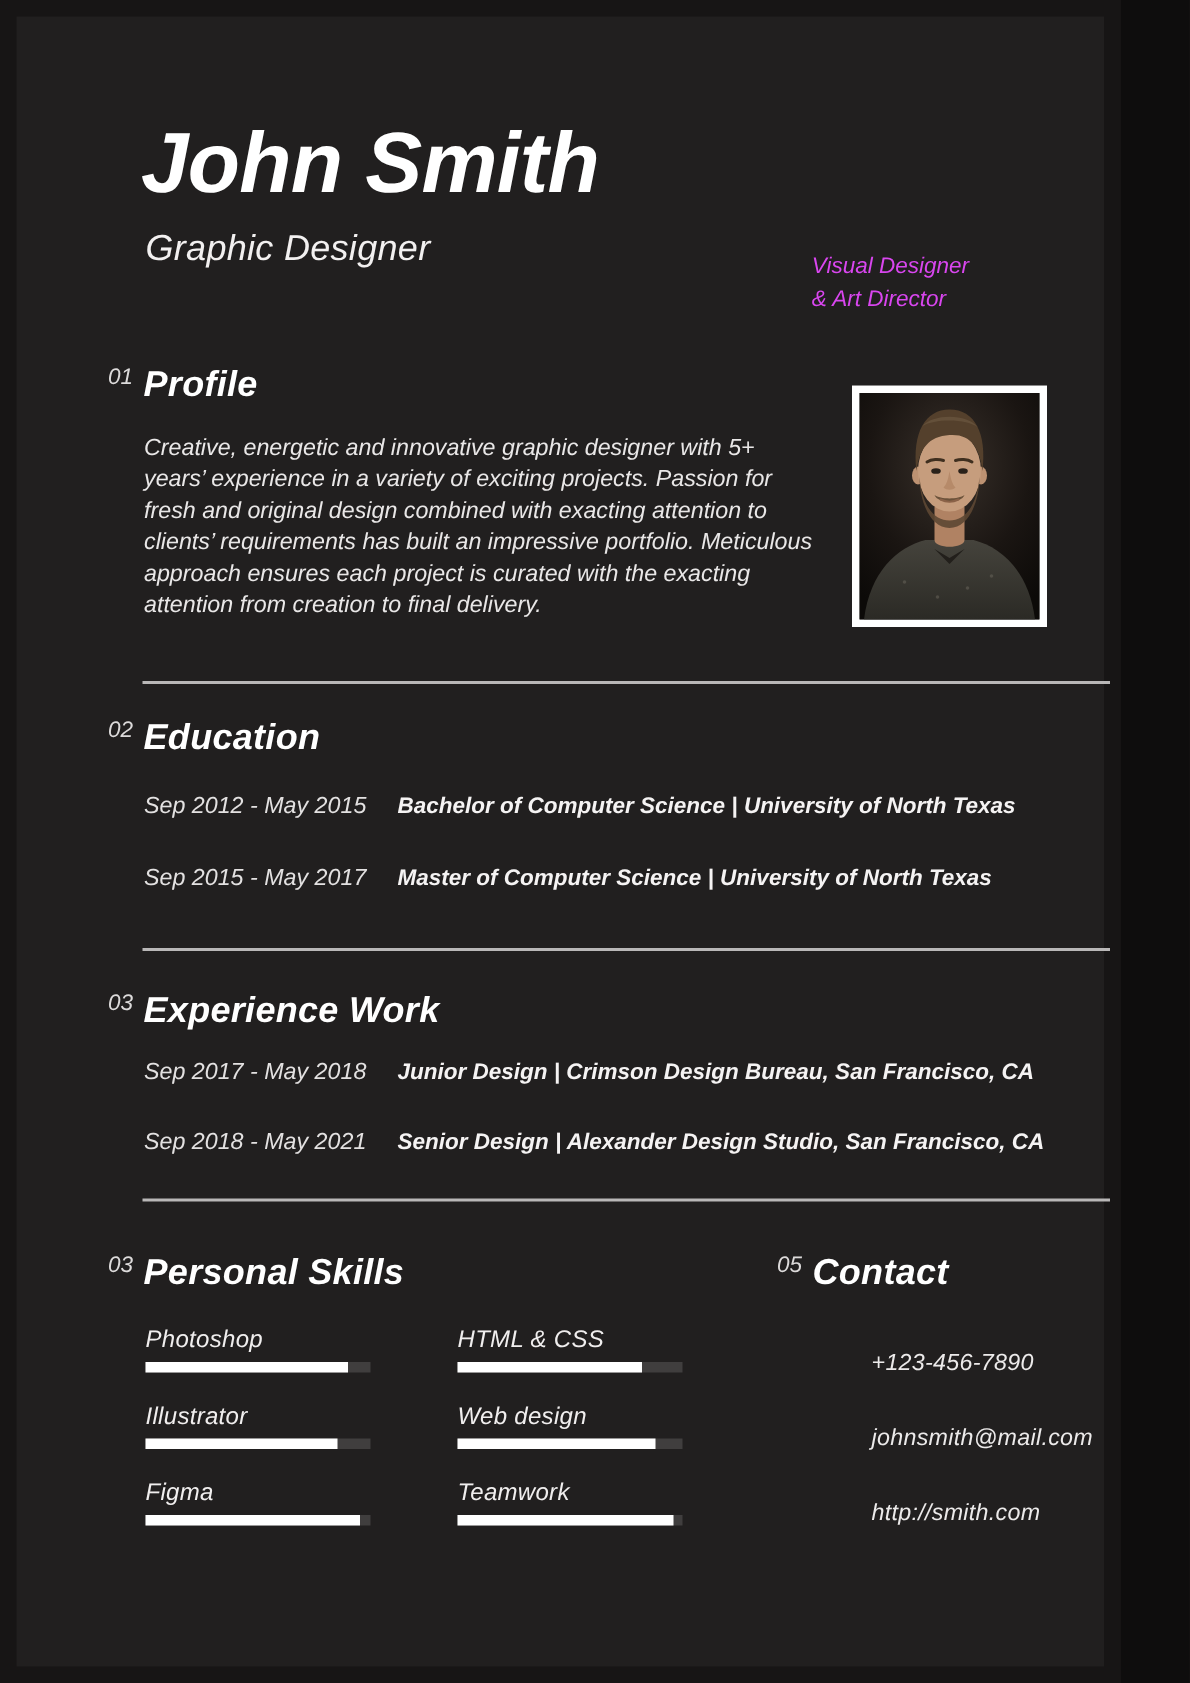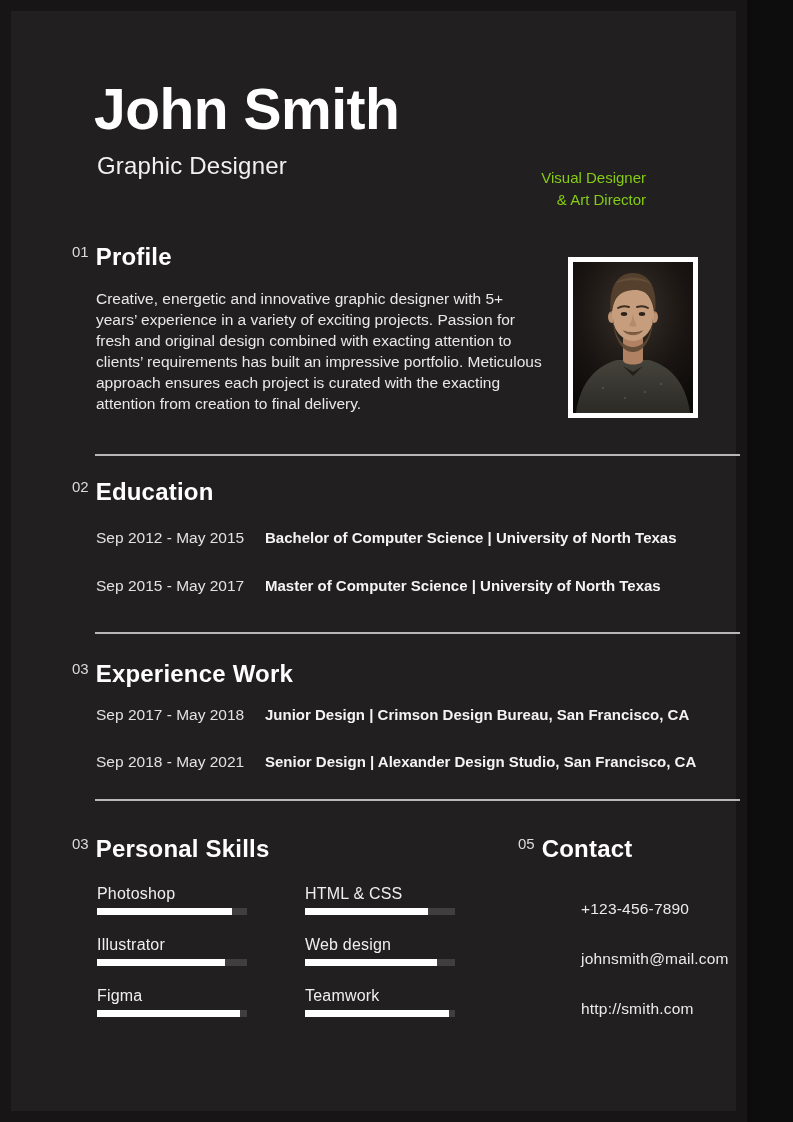--- a/index.html
+++ b/index.html
@@ -7,35 +7,36 @@
   body { font-family: "Liberation Sans", sans-serif; }
 
   .page {
     position: relative;
     width: 747px;
     height: 1122px;
     background: #211f1f;
     box-shadow: inset 0 0 0 11px #171515;
     overflow: hidden;
     color: #eceaea;
+    font-style: italic;
   }
 
   
   .name {
     position: absolute; left: 94px; top: 80px;
     font-size: 57px; font-weight: 700; letter-spacing: -0.5px;
     color: #ffffff; line-height: 1.05;
   }
   .job-title {
     position: absolute; left: 97px; top: 152px;
     font-size: 24px; font-weight: 400; color: #f2f0f0; letter-spacing: 0.2px;
   }
   .side-title {
     position: absolute; right: 101px; top: 167px;
-    text-align: right; font-size: 15px; line-height: 21.5px; color: #84cc16;
+    font-size: 15px; line-height: 21.5px; color: #d946ef;
   }
 
   
   .sec-head { position: absolute; display: flex; align-items: flex-start; gap: 7px; }
   .sec-num  { font-size: 15px; color: #dcdada; line-height: 15px; padding-top: 1px; }
   .sec-title{ font-size: 24px; font-weight: 700; color: #ffffff; line-height: 28px; letter-spacing: 0.2px; }
 
   .divider { position: absolute; left: 95px; width: 645px; height: 2px; background: #b9b7b7; }
 
   

